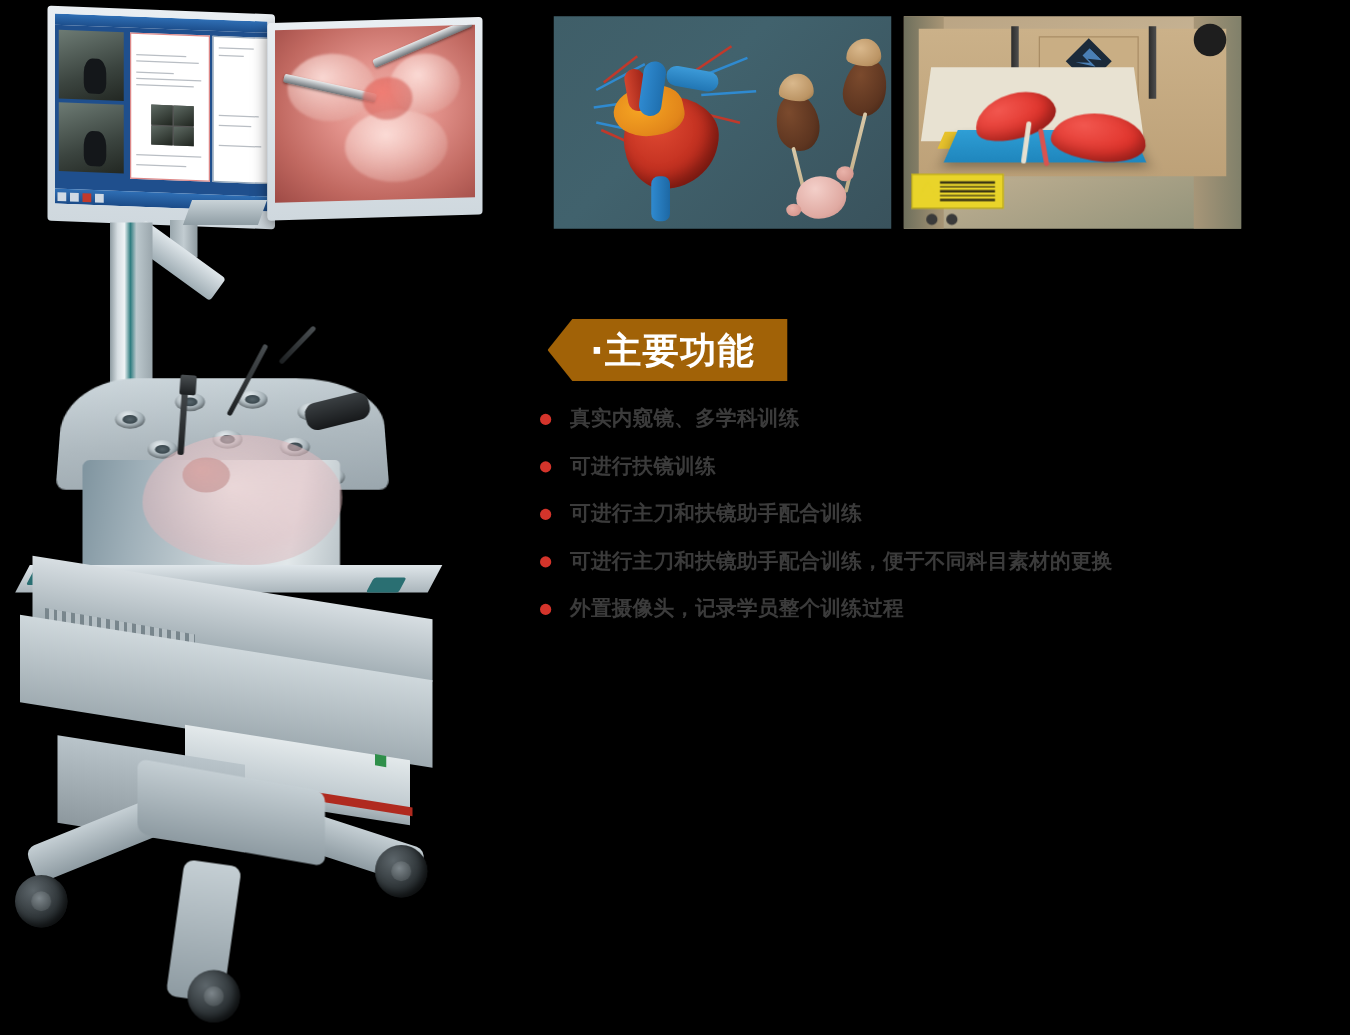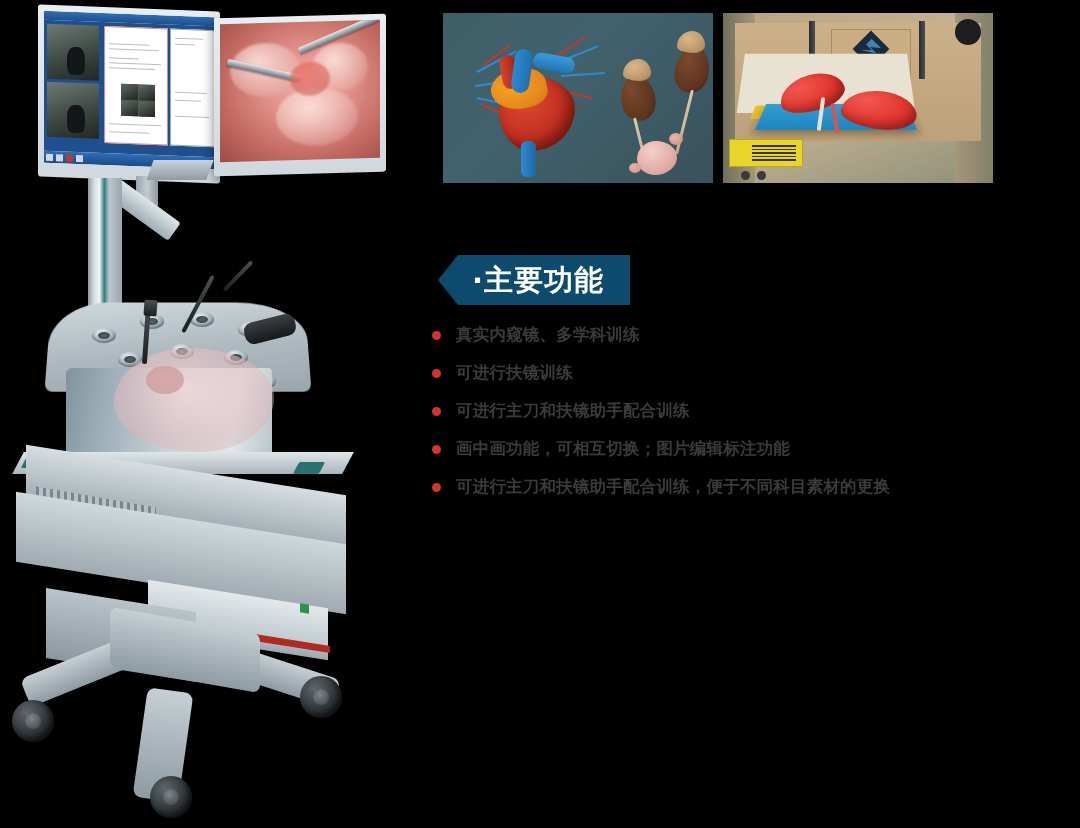--- a/index.html
+++ b/index.html
@@ -350,21 +350,21 @@
   .caster::after {
     content:""; position:absolute; left:13px; top:13px; width:16px; height:16px;
     border-radius:50%; background: radial-gradient(circle at 40% 35%,#7d868b,#3a4144);
   }
 
   
   #features { position:absolute; left:430px; top:255px; width:640px; }
 
   #features-banner {
     position:relative; display:inline-block; height:50px; margin-left:8px;
-    background:#0c4a6e;
+    background:#a16207;
     padding: 0 26px 0 34px;
     clip-path: polygon(20px 0, 100% 0, 100% 100%, 20px 100%, 0 50%);
     line-height:50px;
   }
   #features-banner .banner-text {
     color:#ffffff; font-size:29px; font-weight:bold; letter-spacing:1px;
     font-family:"DejaVu Sans","Liberation Sans",sans-serif;
   }
 
   #feature-list { list-style:none; margin:0; padding:0; margin-top:20px; }
@@ -583,16 +583,16 @@
 <div id="features">
 
   <div id="features-banner">
     <span class="banner-text">·主要功能</span>
   </div>
 
   <ul id="feature-list">
     <li>真实内窥镜、多学科训练</li>
     <li>可进行扶镜训练</li>
     <li>可进行主刀和扶镜助手配合训练</li>
-    <li>画中画功能，可相互切换；图片编辑标注功能</li>
     <li>可进行主刀和扶镜助手配合训练，便于不同科目素材的更换</li>
+    <li>外置摄像头，记录学员整个训练过程</li>
   </ul>
 </div>
 
 </body></html>

